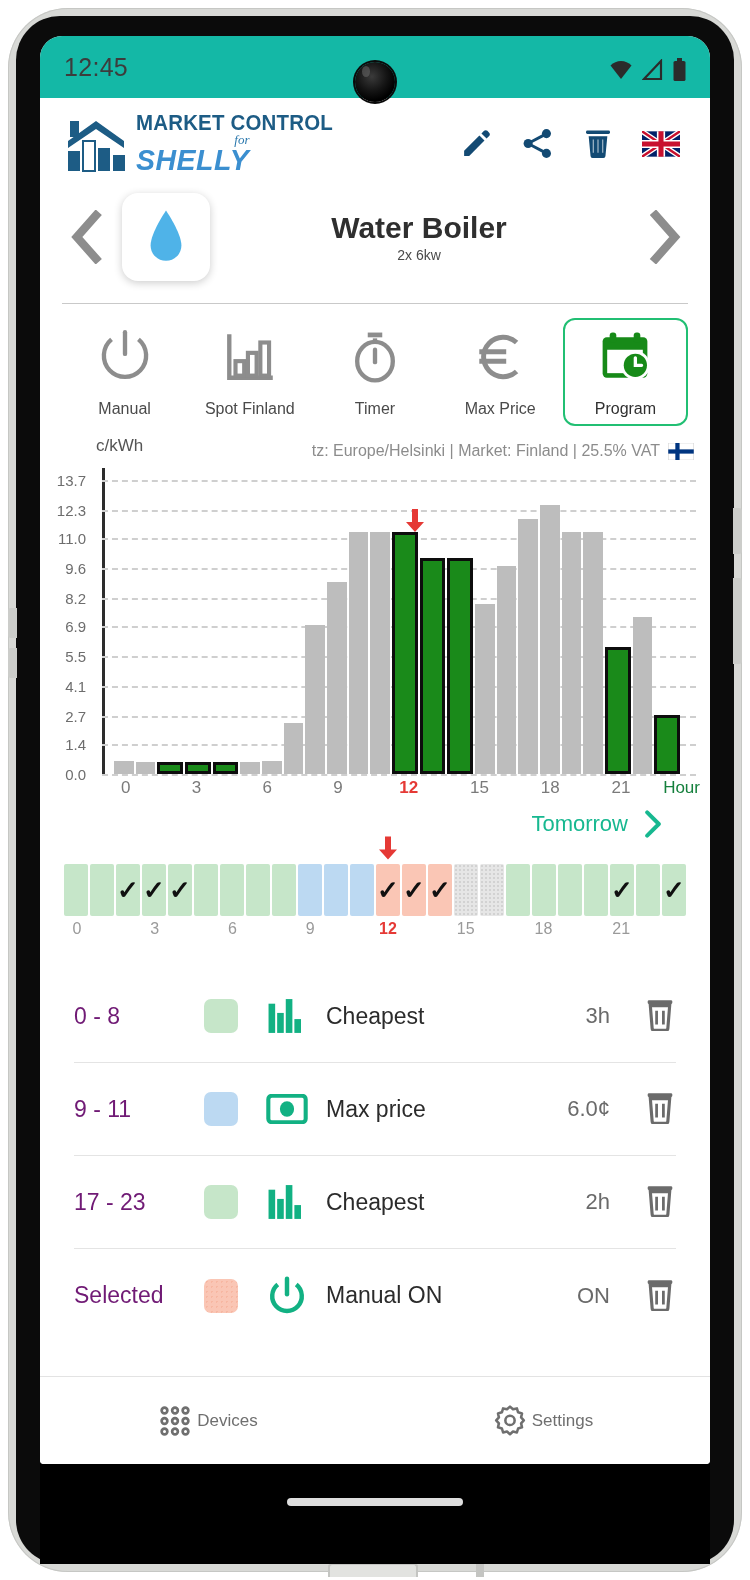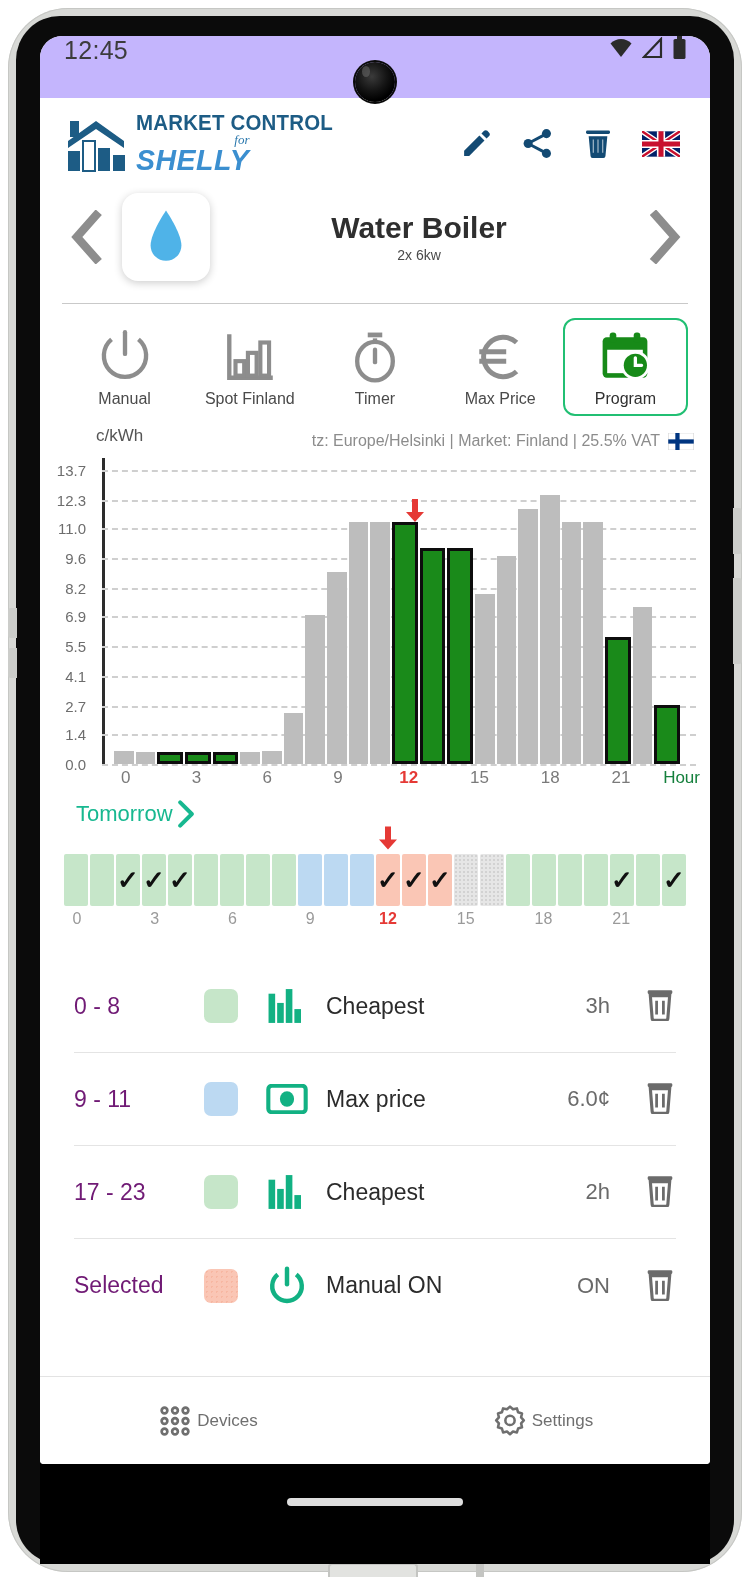--- a/index.html
+++ b/index.html
@@ -36,23 +36,23 @@
   .bottom-nub2 { position:absolute; left: 468px; bottom: -5px; width: 8px; height: 14px; background:#c4c5c2;}
 
   
   #screen {
     position: absolute; left: 40px; top: 36px; width: 670px; height: 1428px;
     background: #ffffff; border-radius: 22px 22px 4px 4px; overflow: hidden;
   }
 
   
   #status-bar {
-    height: 62px; position: relative; background:#c4b5fd;
-    display:flex; align-items:flex-start; justify-content:space-between;
-    padding: 0 24px;
+    height: 62px; position: relative; background:#14b8a6;
+    display:flex; align-items:flex-end; justify-content:space-between;
+    padding: 16px 24px;
   }
   #status-time { font-size: 25px; color: #3c3c3c; letter-spacing: .3px; }
   #status-icons { display:flex; align-items:center; gap: 9px; }
   .camera-hole {
     position:absolute; left:50%; top:26px; transform: translateX(-50%);
     width: 40px; height: 40px; border-radius:50%;
     background: radial-gradient(circle at 42% 36%, #3b3b3b 0%, #151515 42%, #000 70%);
     box-shadow: 0 0 0 2px #0a0a0a;
   }
   .camera-hole::after{content:"";position:absolute;left:7px;top:4px;width:8px;height:11px;
@@ -81,21 +81,21 @@
   }
   #device-titles { flex:1; text-align:center; margin-left:-10px;}
   #device-name { font-size:30px; font-weight:bold; color:#2f2f2f; }
   #device-sub { font-size:14px; color:#4a4a4a; margin-top:2px;}
   #header-rule { height:1px; background:#c9c9c9; margin: 22px 22px 0 22px; }
 
   
   #mode-bar { display:flex; align-items:stretch; justify-content:space-between; padding: 14px 22px 8px 22px; }
   .mode-item {
     flex:1; display:flex; flex-direction:column; align-items:center; justify-content:flex-start;
-    gap:4px; padding: 8px 2px 6px 2px; border-radius:12px; cursor:pointer;
+    gap:14px; padding: 8px 2px 6px 2px; border-radius:12px; cursor:pointer;
     border: 2px solid transparent;
   }
   .mode-item.active { border-color:#21bf73; }
   .mode-label { font-size:16px; color:#4a4a4a; }
   .mode-item.active .mode-label { color:#303030; }
 
   
   #chart-wrap { padding: 4px 0 0 0; position:relative; }
   #chart-unit { font-size:17px; color:#555; position:absolute; left:56px; top:2px; }
   #chart-meta { position:absolute; right:16px; top:8px; font-size:16px; color:#8c8c8c;
@@ -109,22 +109,22 @@
   #bars { position:absolute; left: 20px; right: 16px; bottom:0; top:0;
           display:flex; align-items:flex-end; gap:2px;}
   .bar { flex:1; background:#bdbdbd; position:relative; }
   .bar.sel { background:#1a8a1a; border:3px solid #0d0d0d; }
   .bar-arrow { position:absolute; left:50%; transform:translateX(-50%); top:-26px;
                width:0;height:0; }
   #x-labels { position:relative; margin: 4px 14px 0 54px; height: 26px; }
   .x-label { position:absolute; font-size:17px; color:#7a7a7a; transform:translateX(-50%); }
   .x-label.now { color:#e53935; font-weight:bold;}
   #x-hour { position:absolute; right:-4px; font-size:17px; color:#15803d; }
-  #tomorrow-row { display:flex; align-items:center; justify-content:flex-start;
-                  gap:0; padding: 6px 44px 0 0; cursor:pointer;margin-left:36px;}
+  #tomorrow-row { display:flex; align-items:center; justify-content:flex-end;
+                  gap:12px; padding: 6px 44px 0 0; cursor:pointer;margin-left:36px;}
   #tomorrow-label { font-size:22px; color:#17b890; }
 
   
   #strip-wrap { margin: 26px 24px 0 24px; position:relative; }
   #strip { display:flex; gap:2px; height: 52px; position:relative;}
   .cell { flex:1; border-radius:2px; display:flex; align-items:center; justify-content:center;
           position:relative; cursor:pointer;}
   .cell.green { background:#c6e6c9; }
   .cell.blue  { background:#bcd9f2; }
   .cell.salmon{ background:#fac6b5; }

